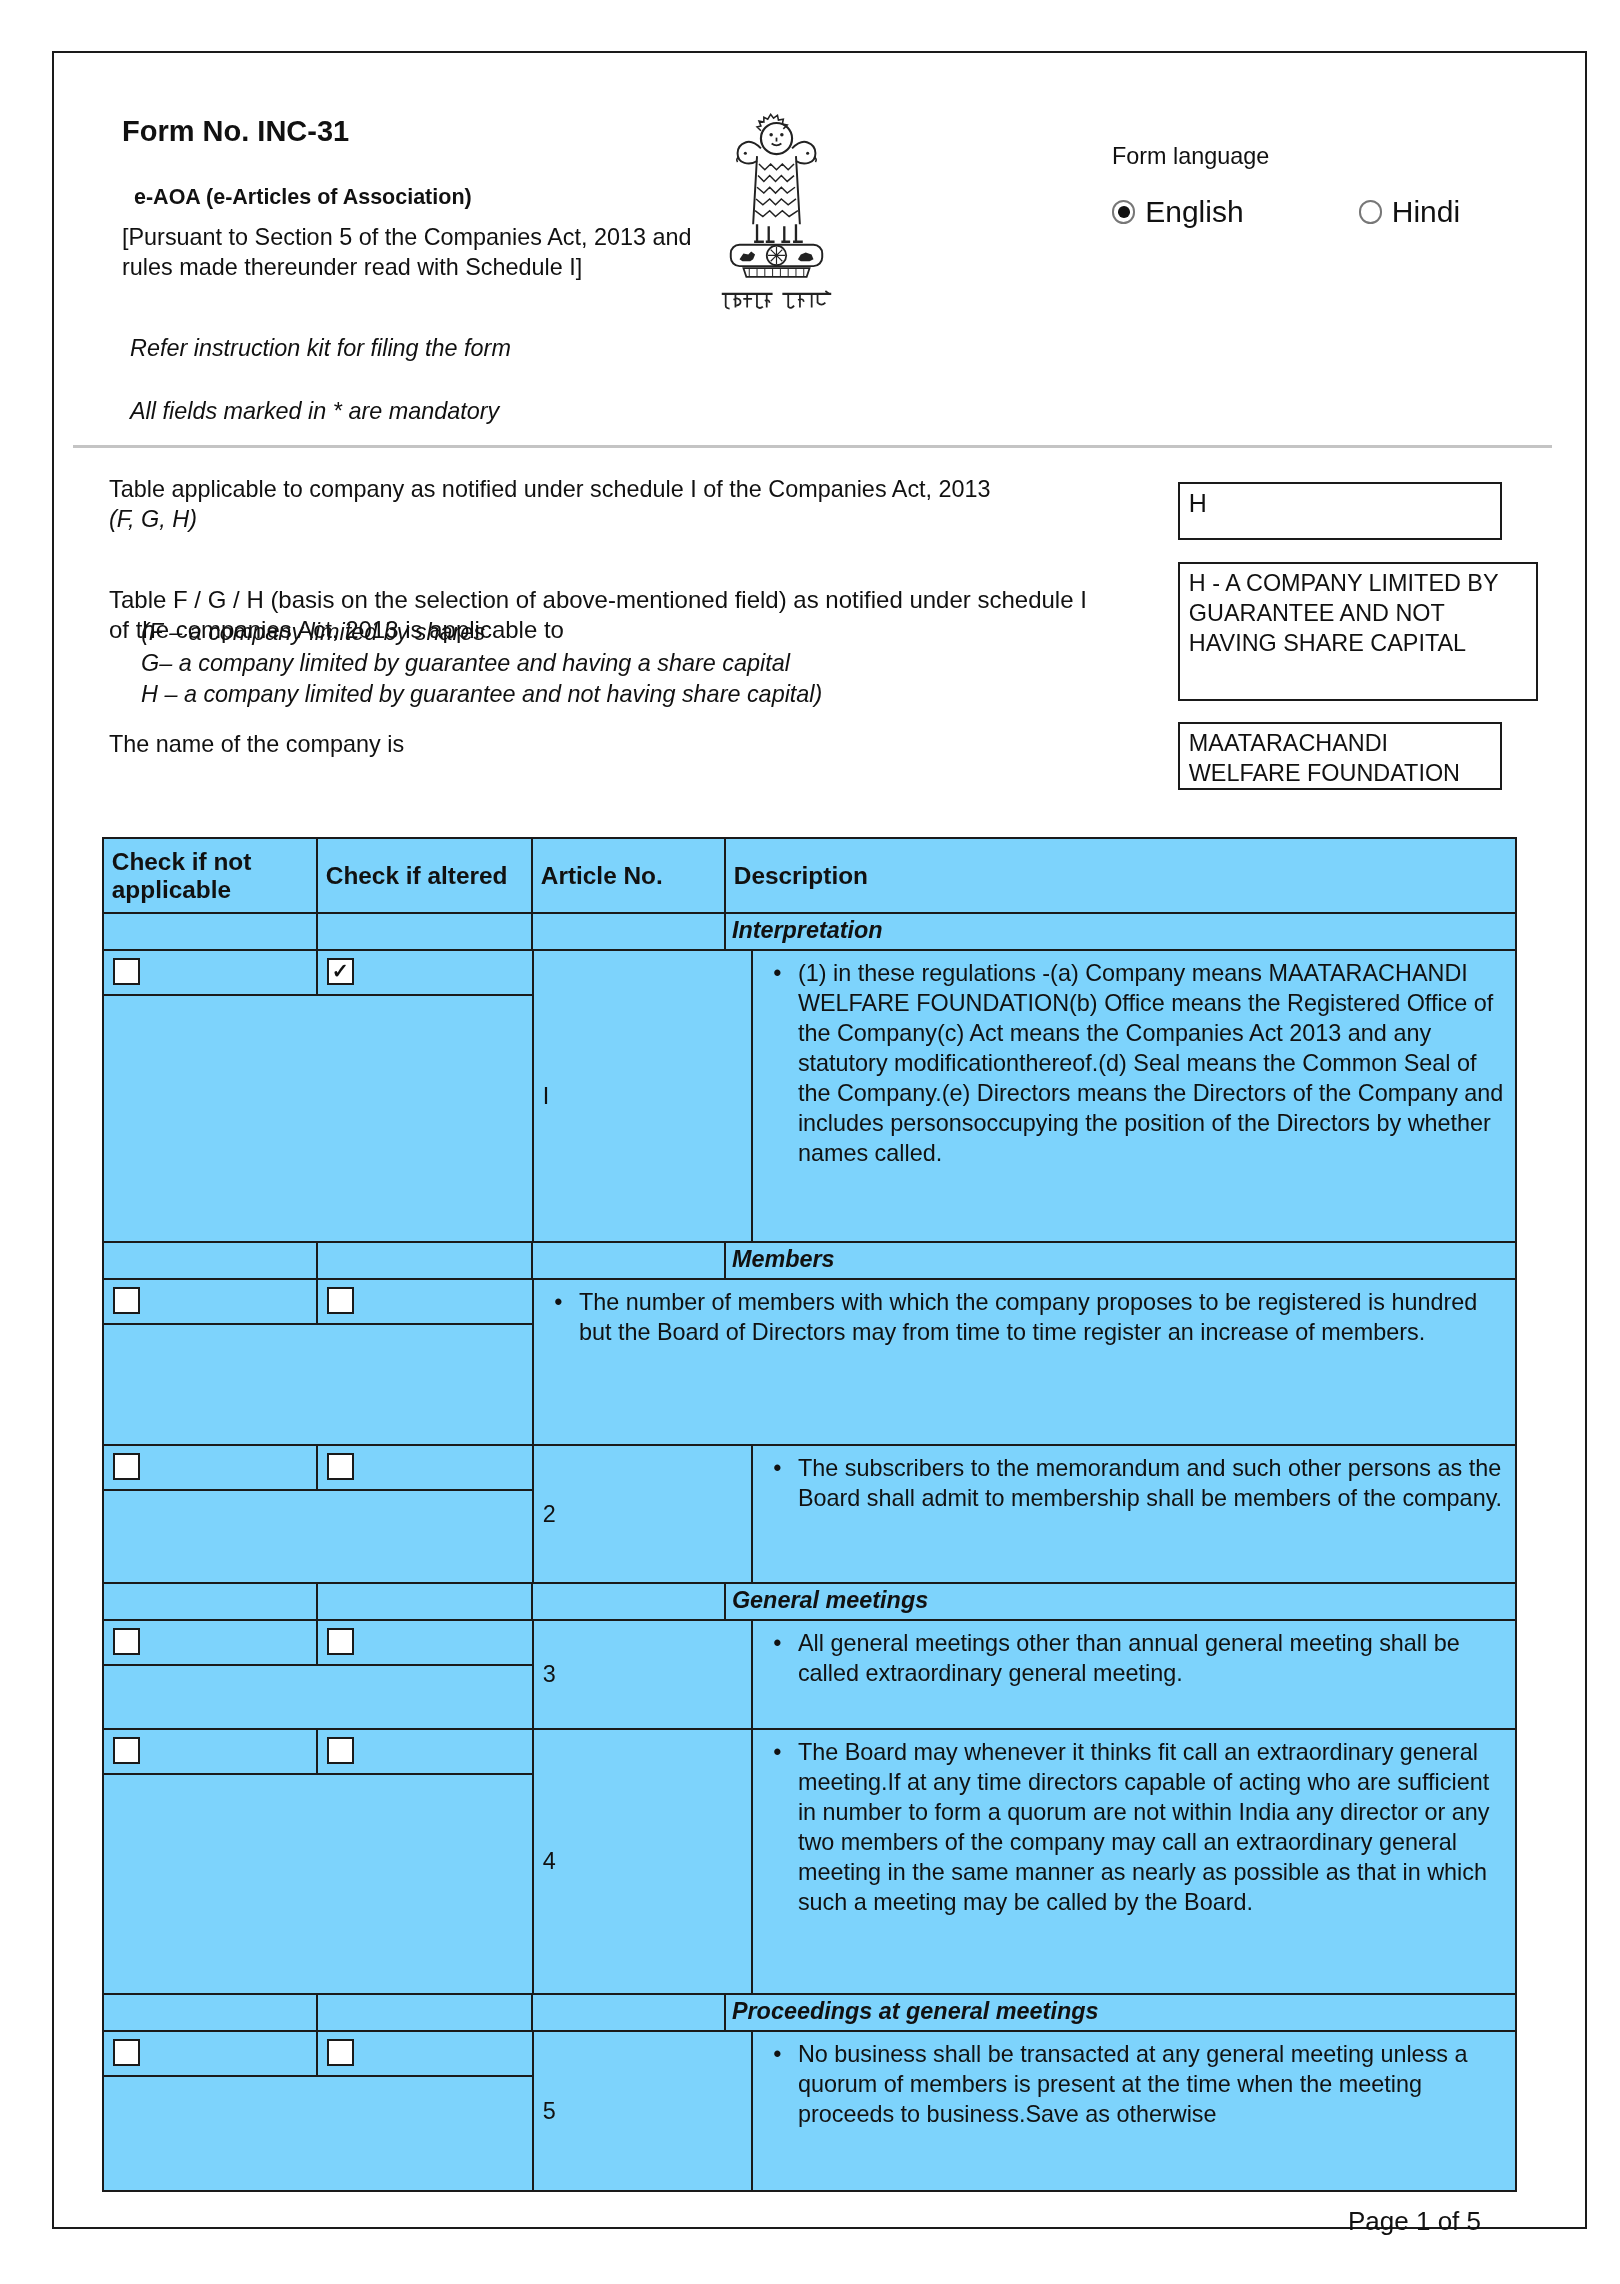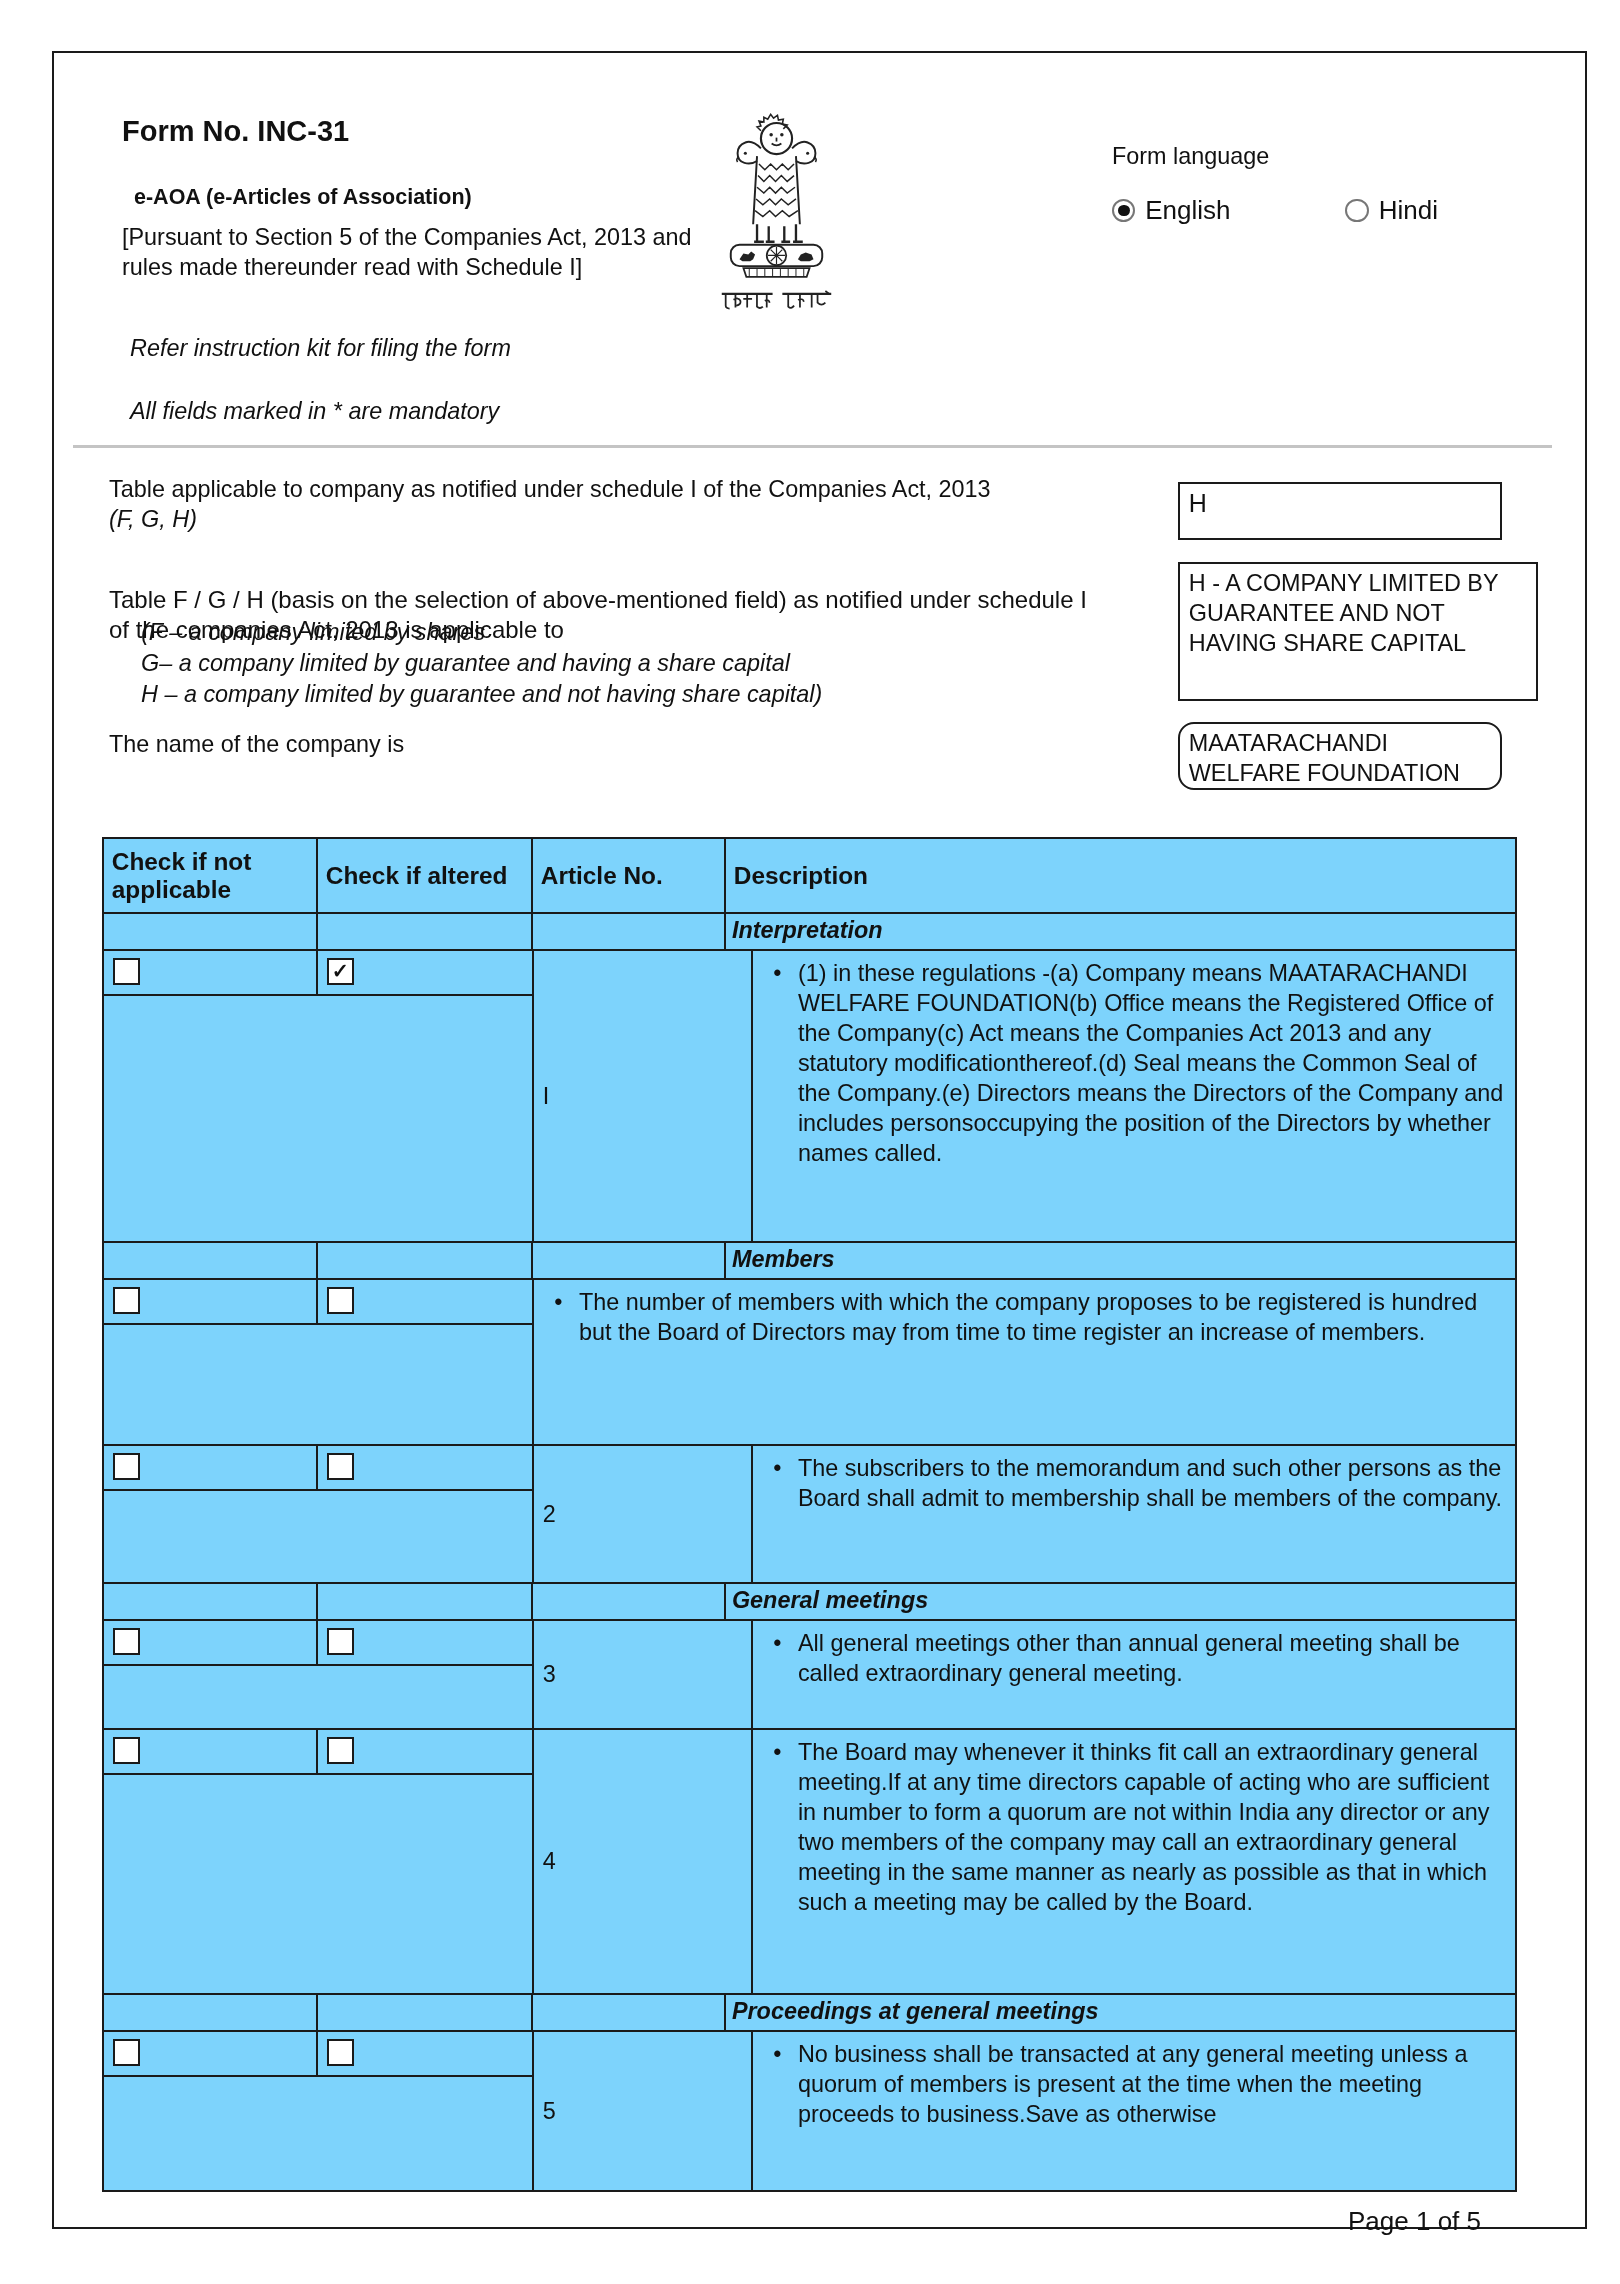--- a/index.html
+++ b/index.html
@@ -32,21 +32,21 @@
   .form-lang-label { left:1112px; top:143px; font-size:23.4px; }
   .radio-row { left:1112px; top:195px; display:flex; align-items:center; }
   .radio {
     width:23.4px; height:23.4px; border:2px solid #777; border-radius:50%;
     display:inline-flex; align-items:center; justify-content:center;
     background:#fff; flex:0 0 auto;
   }
   .radio.selected::after {
     content:""; width:11.7px; height:11.7px; border-radius:50%; background:#111;
   }
-  .radio-label { font-size:26px; margin-left:9.8px; }
+  .radio-label { font-size:30px; margin-left:9.8px; }
   .radio-gap { width:115px; }
 
   
   .note1 { left:130px; top:335px; font-size:23.4px; font-style:italic; }
   .note2 { left:130px; top:398px; font-size:23.4px; font-style:italic; }
   .divider {
     left:73px; top:445px; width:1479px; height:2.9px; background:#c4c4c4;
   }
 
   
@@ -56,21 +56,21 @@
   .q2-opts { left:141px; top:617px; font-size:23.4px; line-height:31px; font-style:italic; }
   .name-label { left:109px; top:731px; font-size:23.4px; }
 
   .field-box {
     border:2px solid #1a1a1a; background:#fff;
     font-size:23.4px; line-height:30px; padding:3.9px 8.8px;
     overflow:hidden;
   }
   .box-h      { left:1178px; top:482px; width:324px; height:58px;  font-size:25px; }
   .box-hdesc  { left:1178px; top:562px; width:360px; height:139px; }
-  .box-name   { left:1178px; top:722px; width:324px; height:68px;border-radius:16px; }
+  .box-name   { left:1178px; top:722px; width:324px; height:68px; }
 
   
   .articles-table {
     left:102px; top:837px; width:1415px;
     border:2px solid #1a1a1a; background:#7dd3fc;
   }
   .trow { display:flex; border-bottom:2px solid #1a1a1a; }
   .trow:last-child { border-bottom:none; }
   .c1 { width:214px; border-right:2px solid #1a1a1a; }
   .c2 { width:215px; border-right:2px solid #1a1a1a; }

